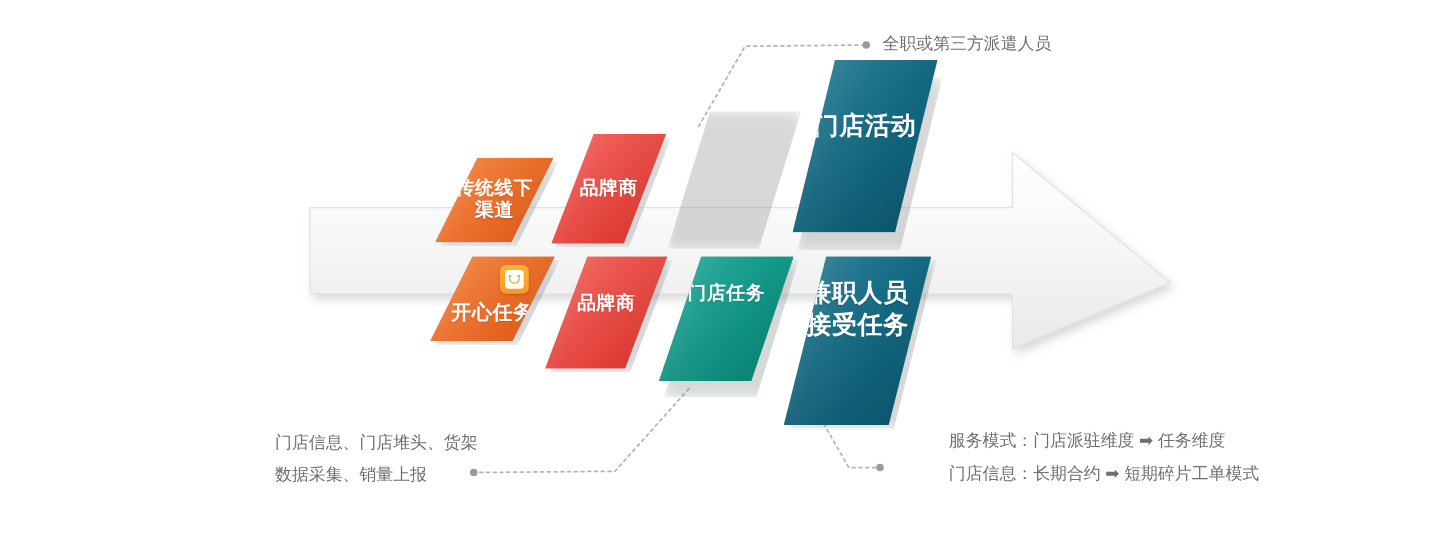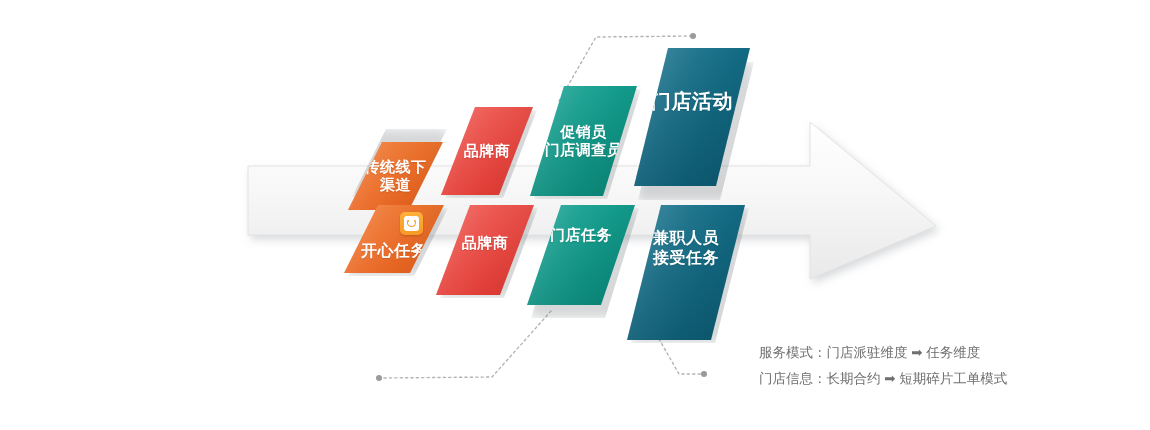--- a/index.html
+++ b/index.html
@@ -152,39 +152,33 @@
     <div class="shadow" style="--skew:34px; left:638px; top:62px; width:116px; height:138px;"></div>
 
     <div class="shadow" style="--skew:34px; left:348px; top:208px; width:100px; height:68px;"></div>
     <div class="shadow" style="--skew:34px; left:440px; top:208px; width:98px; height:90px;"></div>
     <div class="shadow" style="--skew:34px; left:531px; top:208px; width:108px; height:110px;"></div>
     <div class="shadow" style="--skew:34px; left:631px; top:208px; width:118px; height:135px;"></div>
   </div>
 
   <div class="layer" id="blocks-layer">
 
-    <div class="block" style="--skew:34px; left:348px; top:142px; width:95px; height:68px; font-size:15px;
+    <div class="block" style="--skew:34px; left:348px; top:126px; width:95px; height:68px; font-size:15px;
                 background:linear-gradient(160deg,#ef7a33 0%, #e8601d 100%);">
       <span class="sheen"></span>
       <span class="label">传统线下
 渠道</span>
     </div>
 
     <div class="block" style="--skew:34px; left:441px; top:107px; width:92px; height:88px; font-size:15px;
                 background:linear-gradient(160deg,#ee5851 0%, #e23a33 100%);">
       <span class="sheen"></span>
       <span class="label">品牌商</span>
     </div>
 
-    <div class="block" style="--skew:34px; left:530px; top:86px; width:107px; height:110px; font-size:15px;
-                background:linear-gradient(160deg,#15a292 0%, #0b8879 100%);">
-      <span class="sheen"></span>
-      <span class="label">促销员
-门店调查员</span>
-    </div>
 
     <div class="block" style="--skew:34px; left:634px; top:48px; width:116px; height:138px; font-size:20px;
                 background:linear-gradient(160deg,#15718b 0%, #0d5a71 100%);">
       <span class="sheen"></span>
       <span class="label" style="position:relative; top:-16px;">门店活动</span>
     </div>
 
     <div class="block" style="--skew:34px; left:344px; top:205px; width:100px; height:68px; font-size:16px;
                 background:linear-gradient(160deg,#ef7a33 0%, #e8601d 100%);">
       <span class="sheen"></span>
@@ -203,31 +197,38 @@
       <span class="sheen"></span>
       <span class="label" style="position:relative; top:-7px;">品牌商</span>
     </div>
 
     <div class="block" style="--skew:34px; left:527px; top:205px; width:108px; height:100px; font-size:15px;
                 background:linear-gradient(160deg,#15a292 0%, #0b8879 100%);">
       <span class="sheen"></span>
       <span class="label" style="position:relative; top:-20px;">门店任务</span>
     </div>
 
-    <div class="block" style="--skew:34px; left:627px; top:205px; width:118px; height:135px; font-size:16px;
+    <div class="block" style="--skew:34px; left:627px; top:205px; width:118px; height:135px; font-size:20px;
                 background:linear-gradient(160deg,#15718b 0%, #0d5a71 100%);">
       <span class="sheen"></span>
       <span class="label" style="position:relative; top:-25px;">兼职人员
 接受任务</span>
     </div>
   </div>
 
   <div class="anno-dot" style="left:690px; top:33px;"></div>
+  <div class="anno" style="left:706px; top:22px;">
+    <div>全职或第三方派遣人员</div>
+  </div>
 
   <div class="anno-dot" style="left:376px; top:375px;"></div>
+  <div class="anno" style="left:220px; top:341px;">
+    <div>门店信息、门店堆头、货架</div>
+    <div>数据采集、销量上报</div>
+  </div>
 
   <div class="anno-dot" style="left:701px; top:371px;"></div>
   <div class="anno" style="left:727px; top:340px;margin-left:32px;">
     <div>服务模式：门店派驻维度 ➡ 任务维度</div>
     <div>门店信息：长期合约 ➡ 短期碎片工单模式</div>
   </div>
 
 </div>
 
 </body></html>

